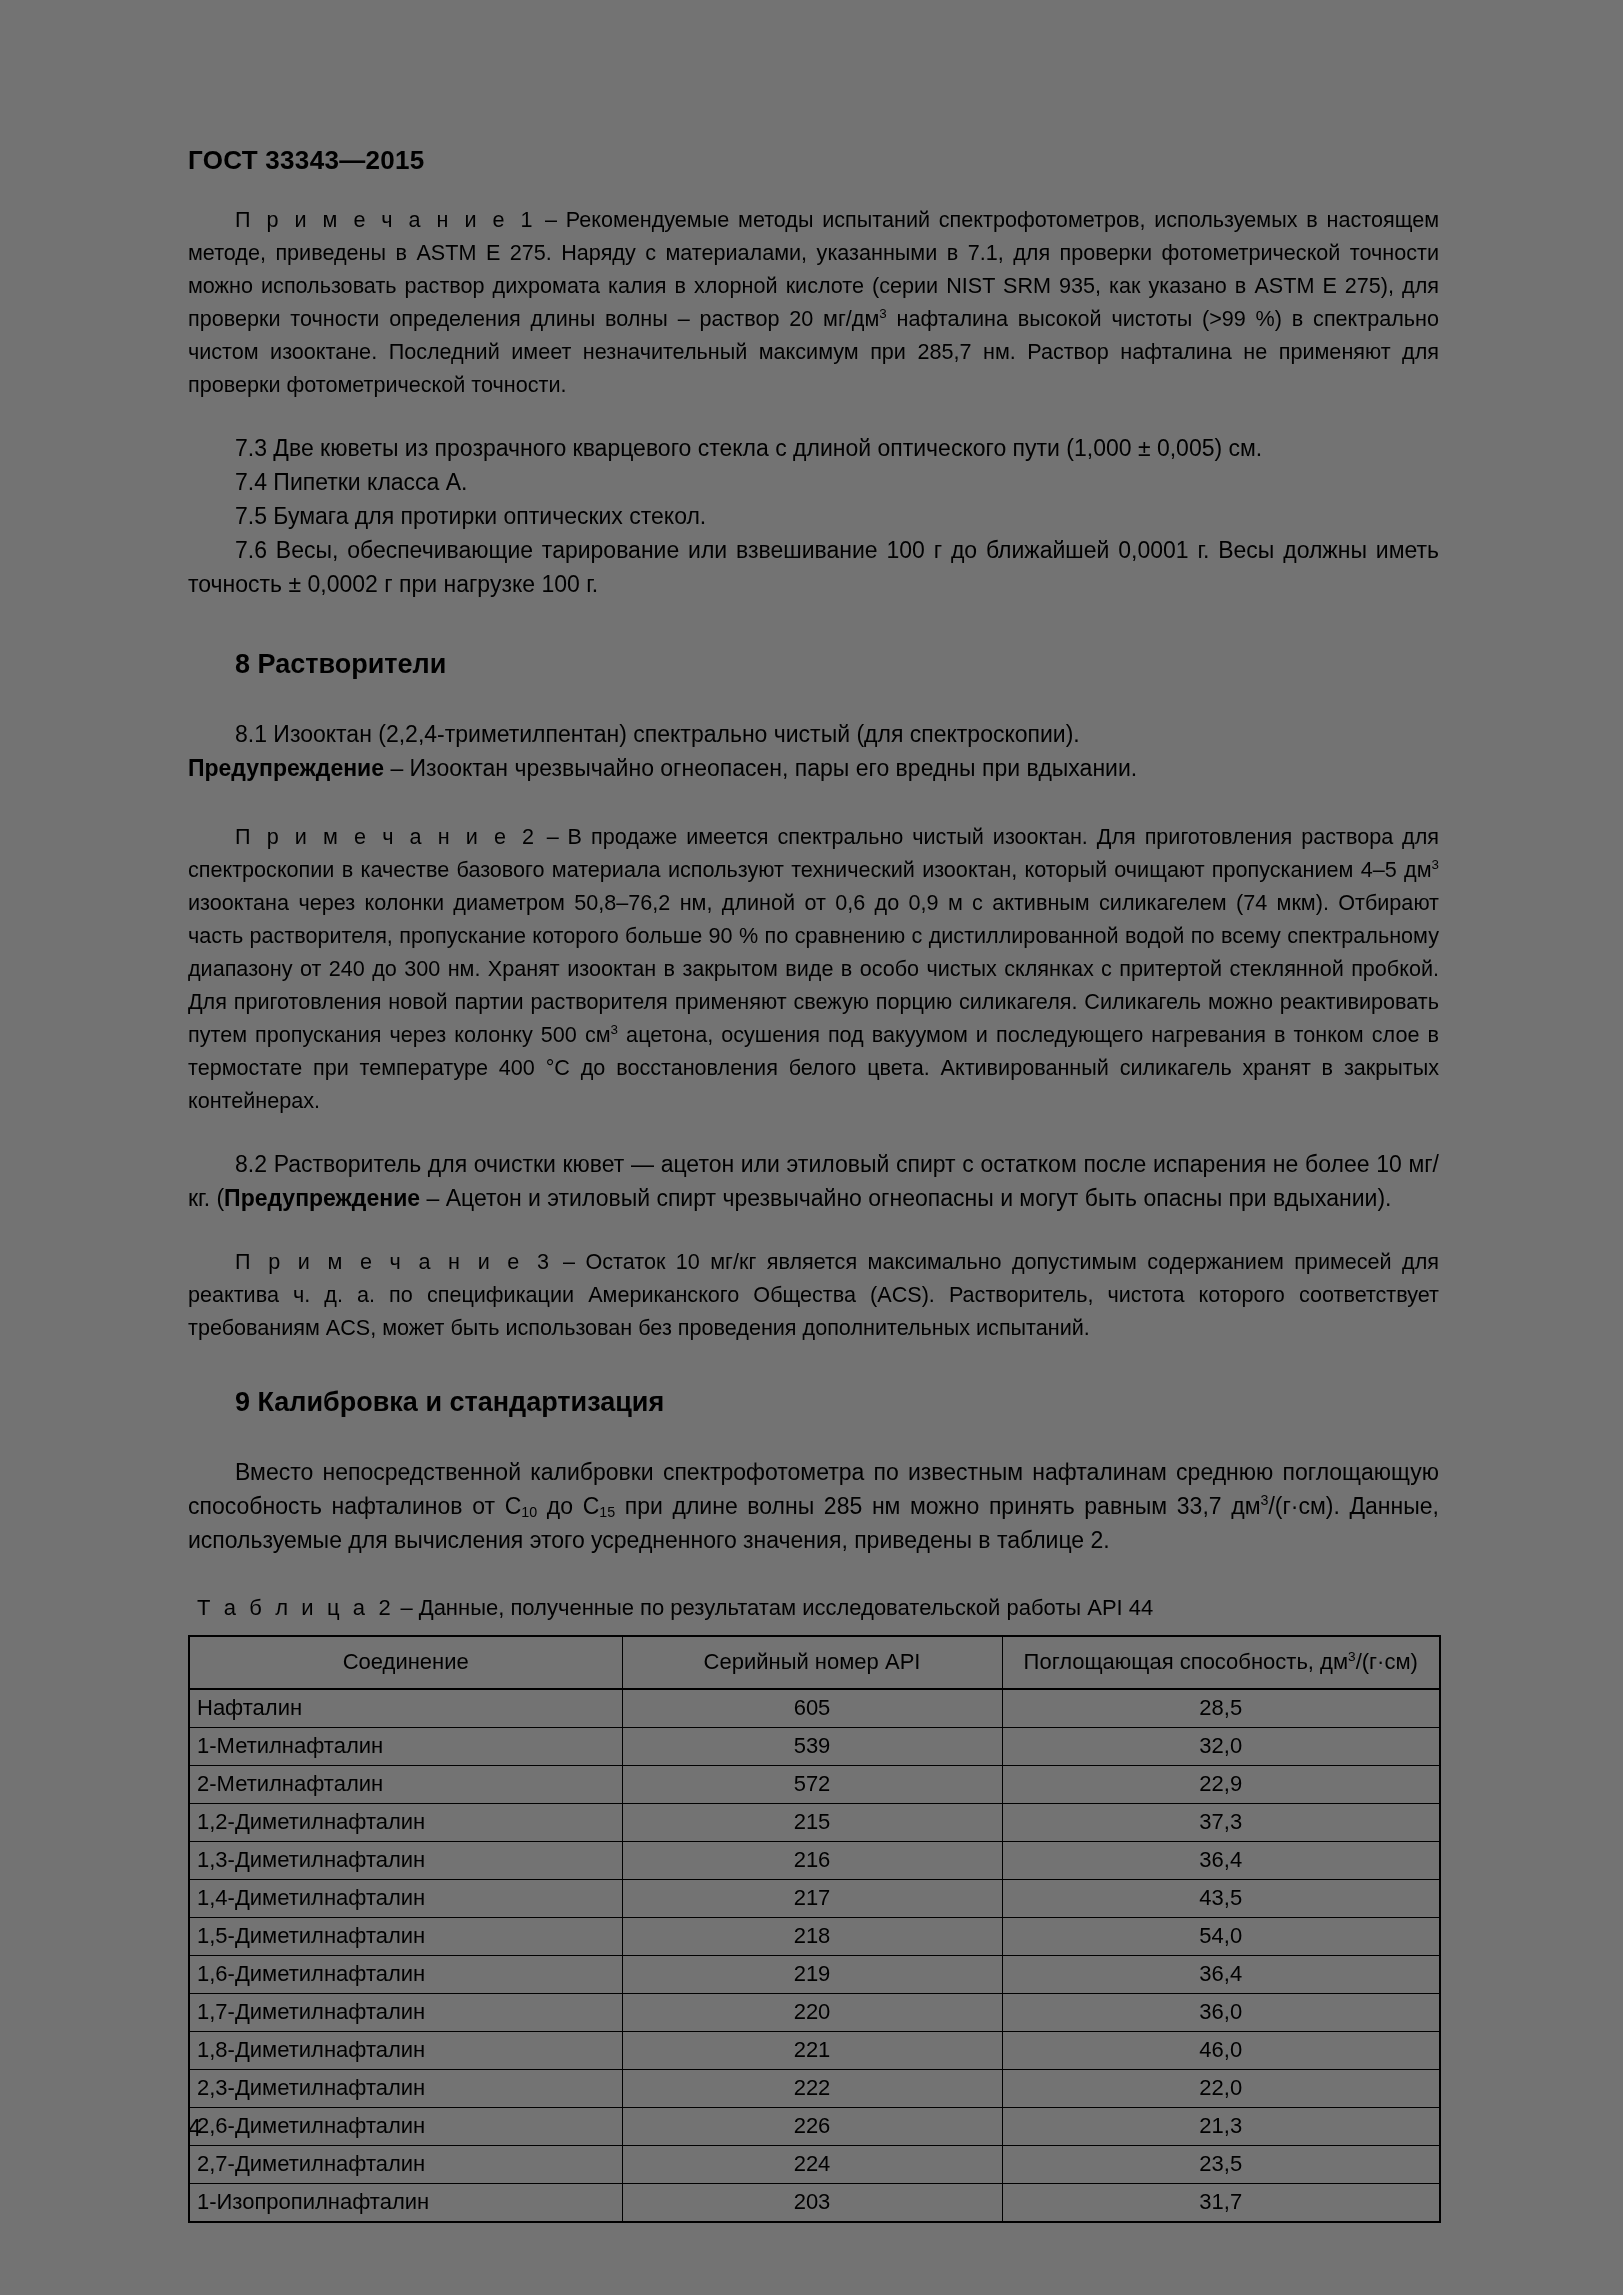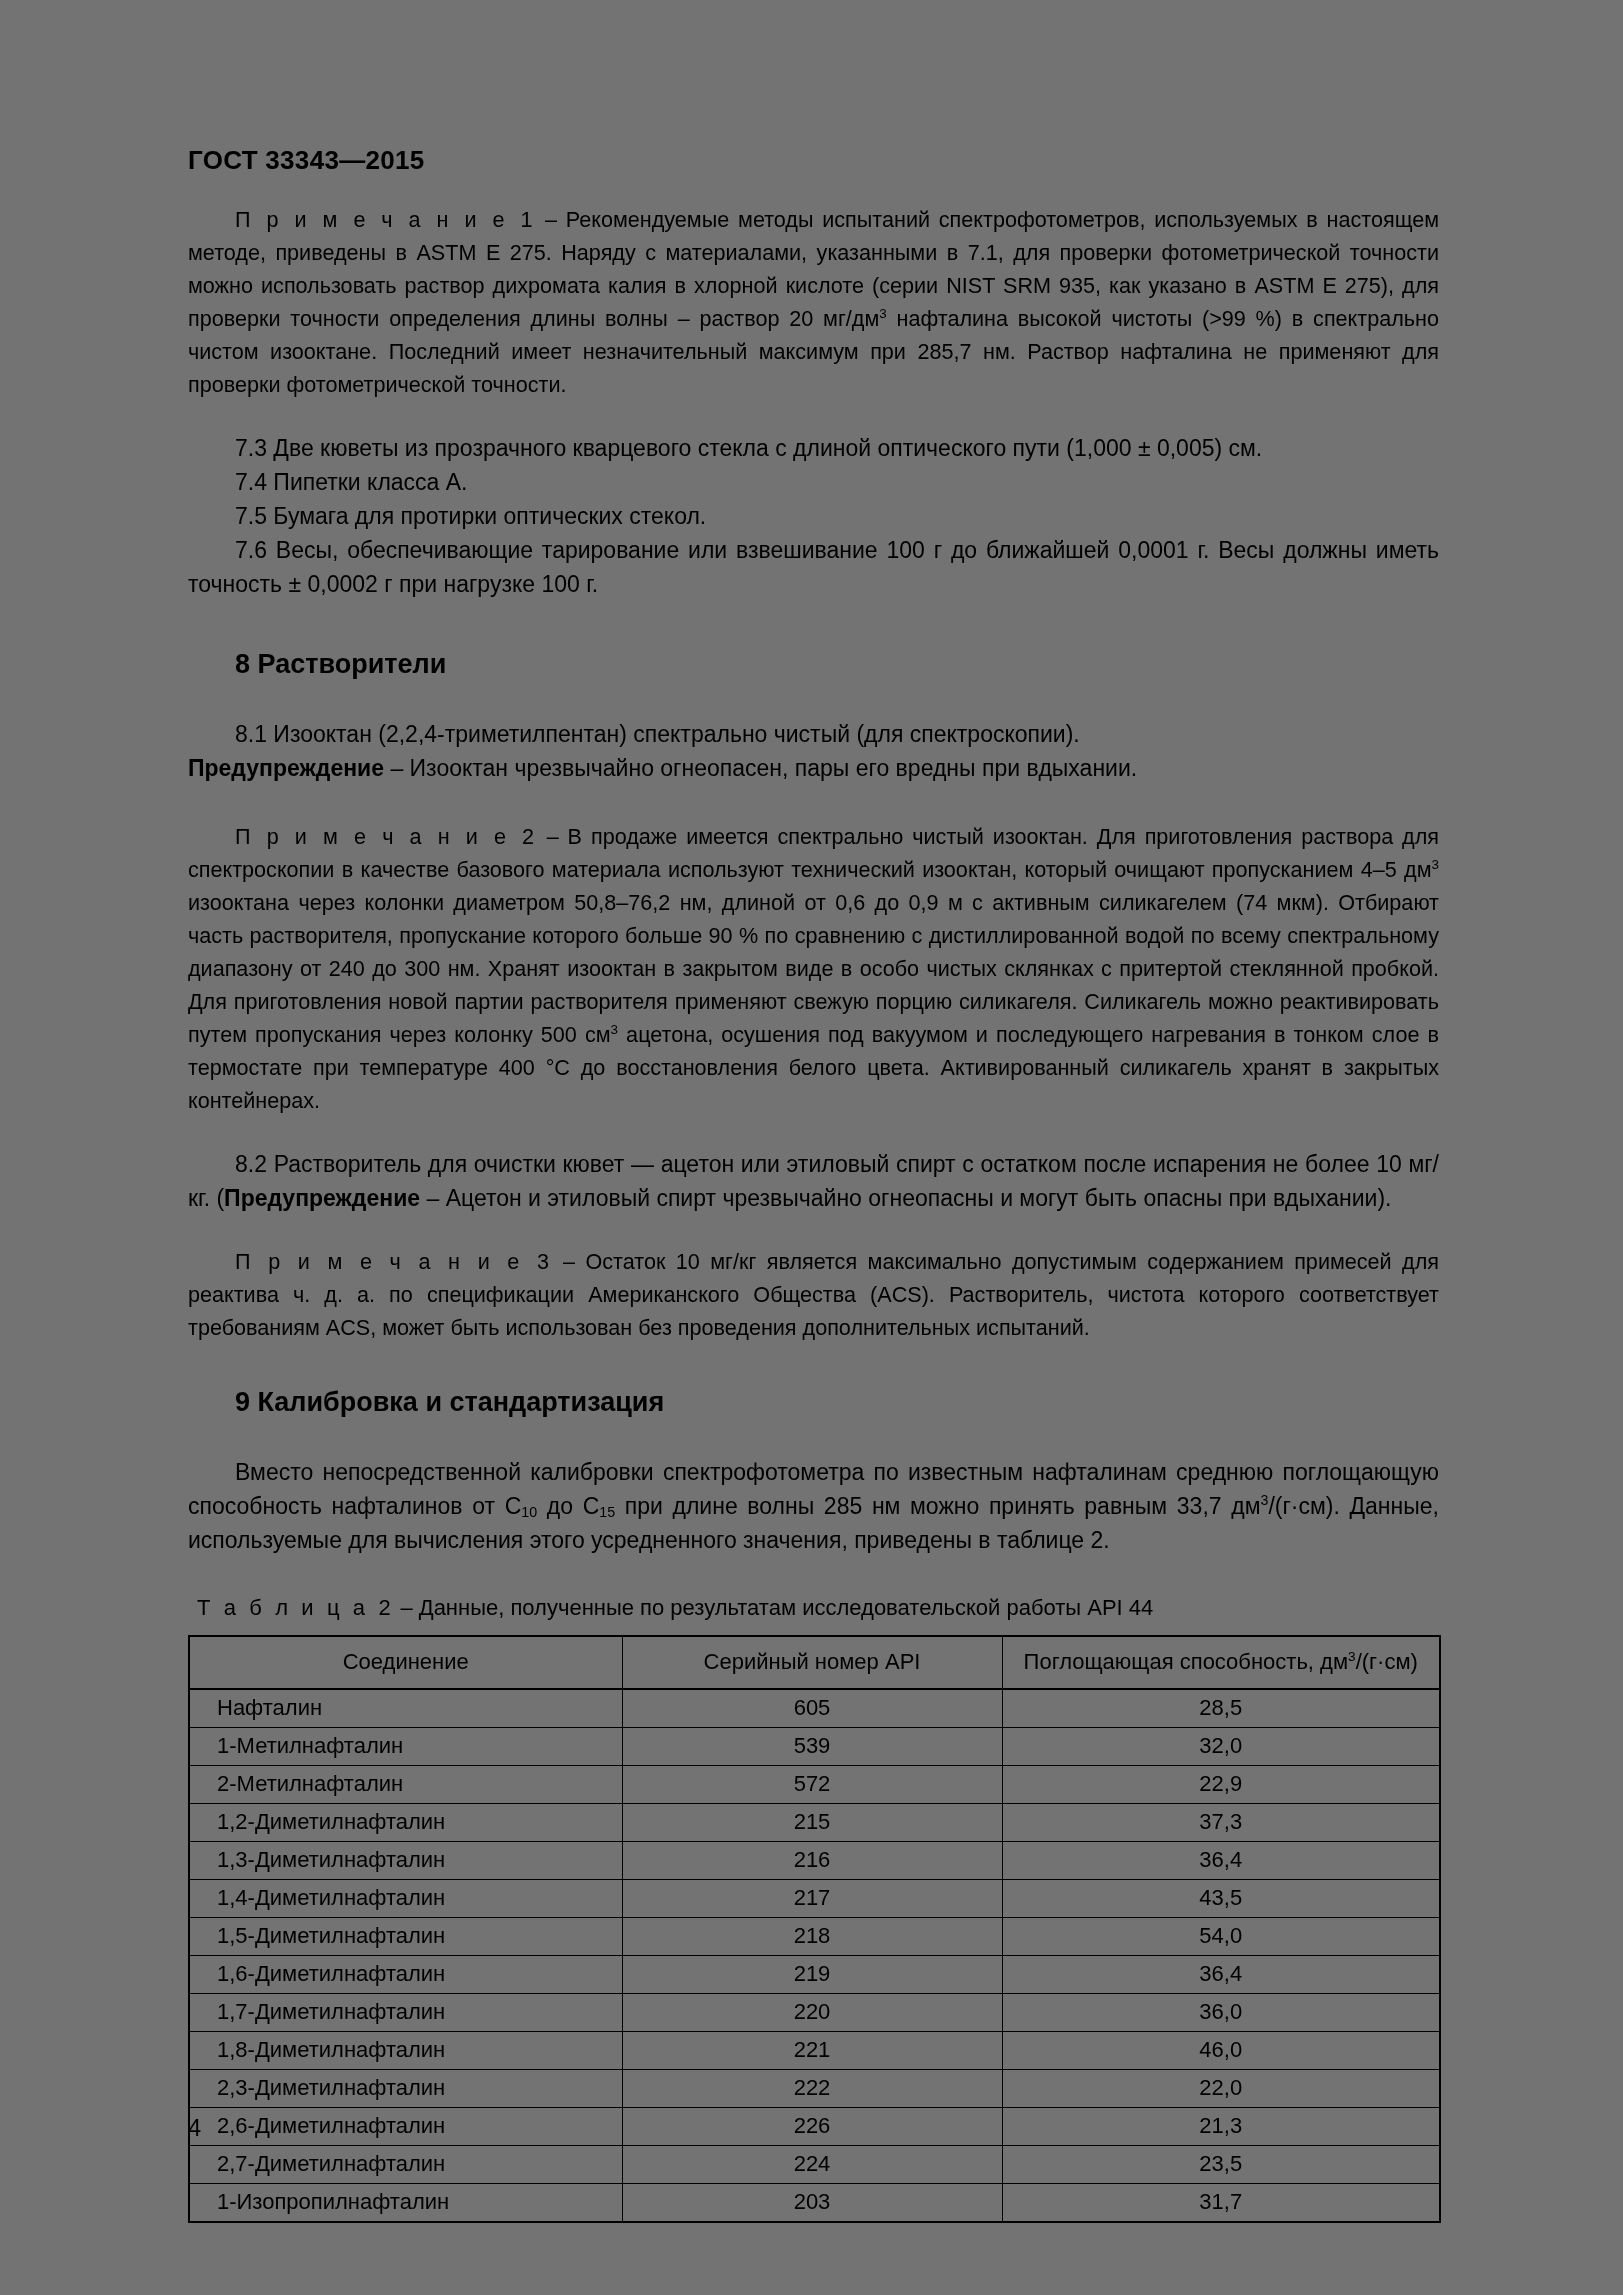--- a/index.html
+++ b/index.html
@@ -114,21 +114,21 @@
     text-align: center;
     height: 51px;
     border-bottom-width: 2.6px;
   }
   table.data thead tr th:first-child { border-left-width: 2px; }
   table.data thead tr th:last-child { border-right-width: 2px; }
   table.data thead tr th { border-top-width: 2.6px; }
 
   table.data td.name {
     text-align: left;
-    padding-left: 27px;
+    padding-left: 7px;
   }
   table.data td.num {
     text-align: center;
   }
   table.data tbody tr:last-child td { border-bottom-width: 2.6px; }
   table.data tbody tr td:first-child { border-left-width: 2px; }
   table.data tbody tr td:last-child { border-right-width: 2px; margin-left: 32px; }
 
   
   .page-number {

